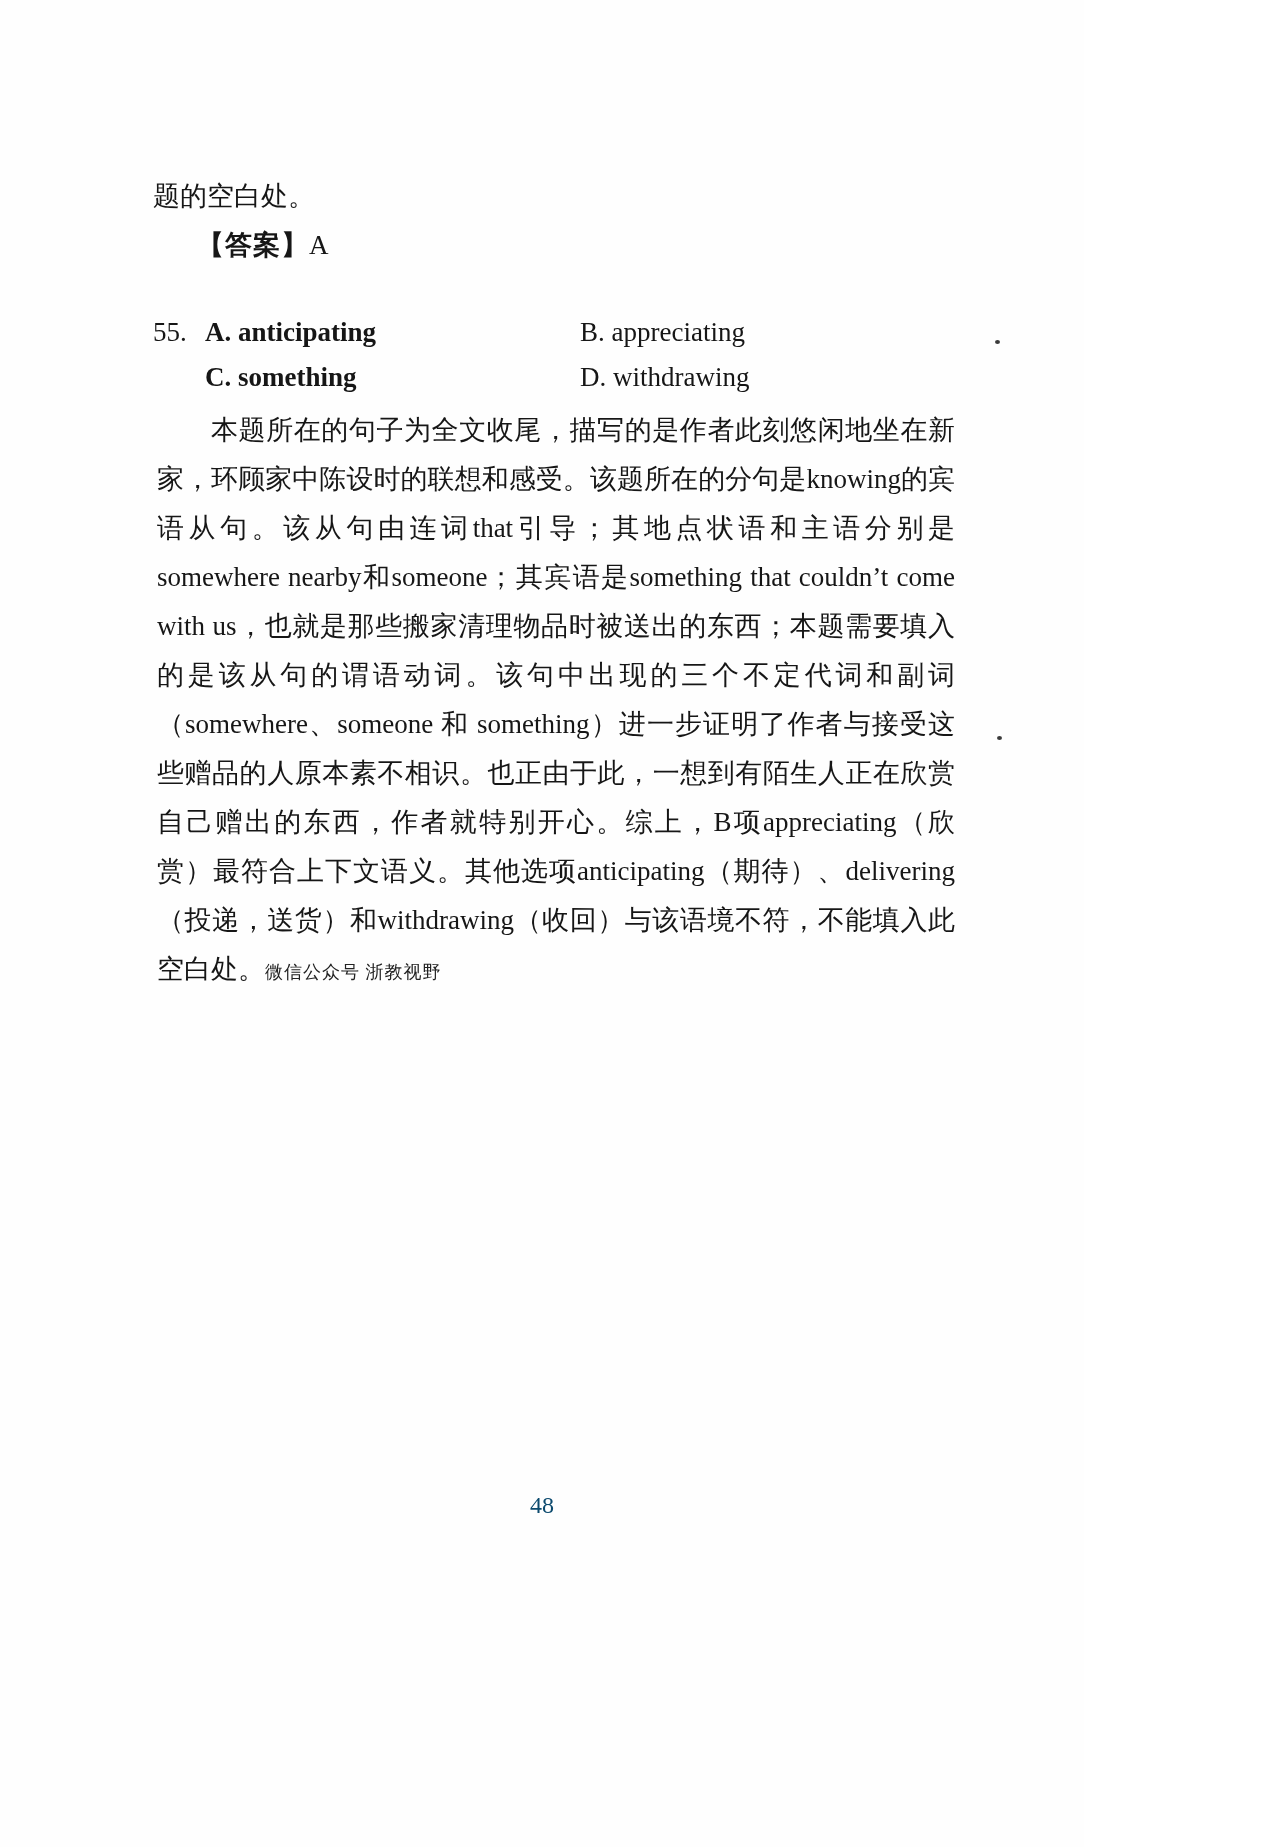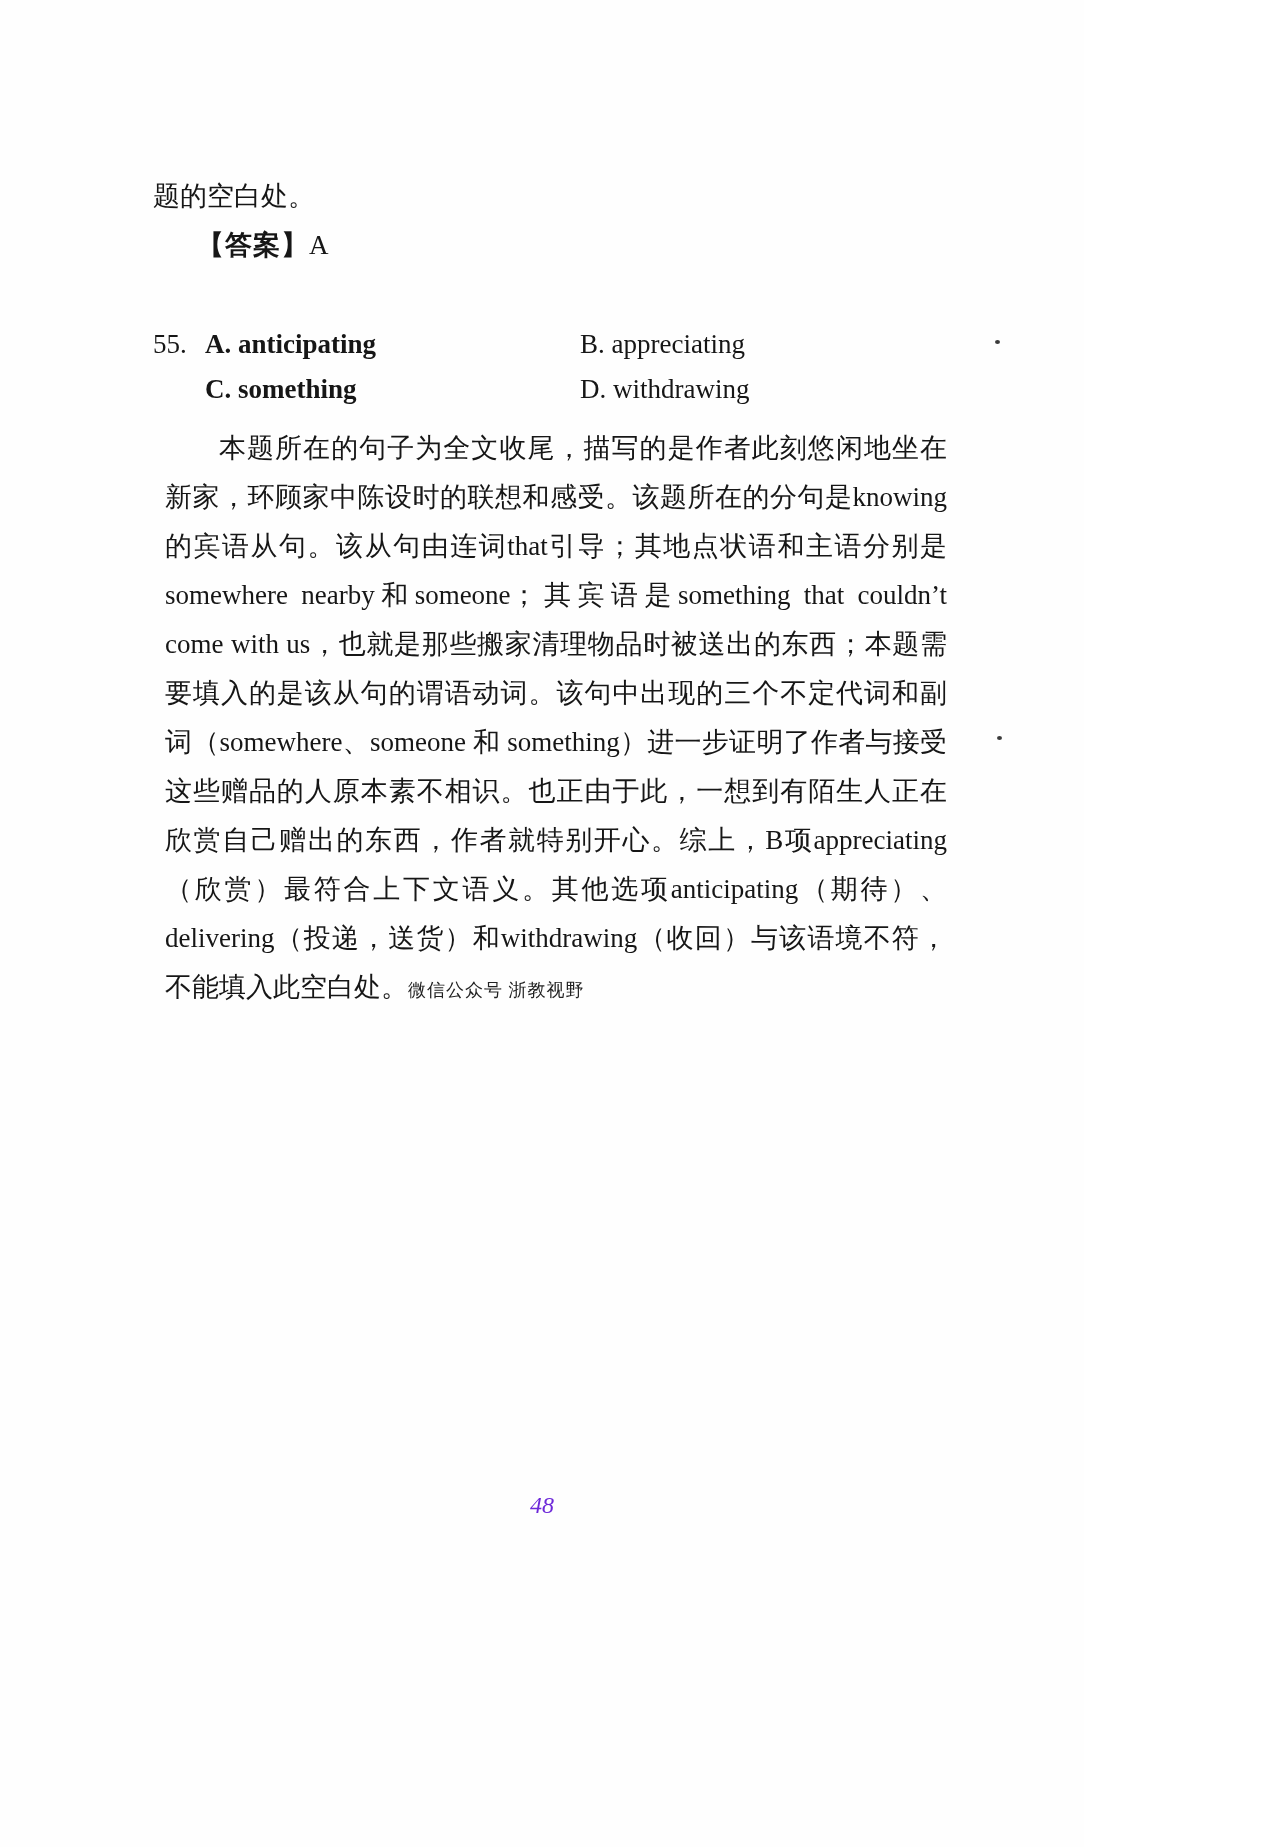--- a/index.html
+++ b/index.html
@@ -29,21 +29,21 @@
   }
   .answer-line {
     margin: 0;
   }
   .label-bold {
     font-weight: bold;
     font-family: "Liberation Sans", "DejaVu Sans", sans-serif;
     letter-spacing: 1px;
   }
   .options {
-    margin-top: 52px;
+    margin-top: 40px;
     margin-bottom: 6px;
   }
   .opt-row {
     display: flex;
     line-height: 45px;
   }
   .q-num {
     display: inline-block;
     width: 52px;
     flex: 0 0 52px;
@@ -57,42 +57,41 @@
   .opt-right {
     display: inline-block;
     flex: 1 1 auto;
   }
   .analysis-line {
     margin: 0 0 0 0;
     text-indent: 0;
     padding-left: 44px;
   }
   .body-para {
-    margin: 12px;
+    margin: 4px;
     text-align: justify;
     text-indent: 2em;
   }
   .watermark {
     font-size: 18px;
     letter-spacing: 1px;
     font-family: "Liberation Serif", "DejaVu Serif", serif;
     color: #222222;
   }
   .answer-indent {
     padding-left: 44px;
   }
   .page-number {
     position: absolute;
     left: 0;
     right: 0;
     top: 1492px;
     text-align: center;
     font-size: 24px;
-    color: #6d28d9;
-    font-style: italic;
+    color: #0c4a6e;
   }
   .artifact-dot {
     position: absolute;
     width: 5px;
     height: 4px;
     background: #3a3a3a;
     border-radius: 50%;
   }
   .dot-1 { left: 995px; top: 340px; }
   .dot-2 { left: 997px; top: 736px; }

